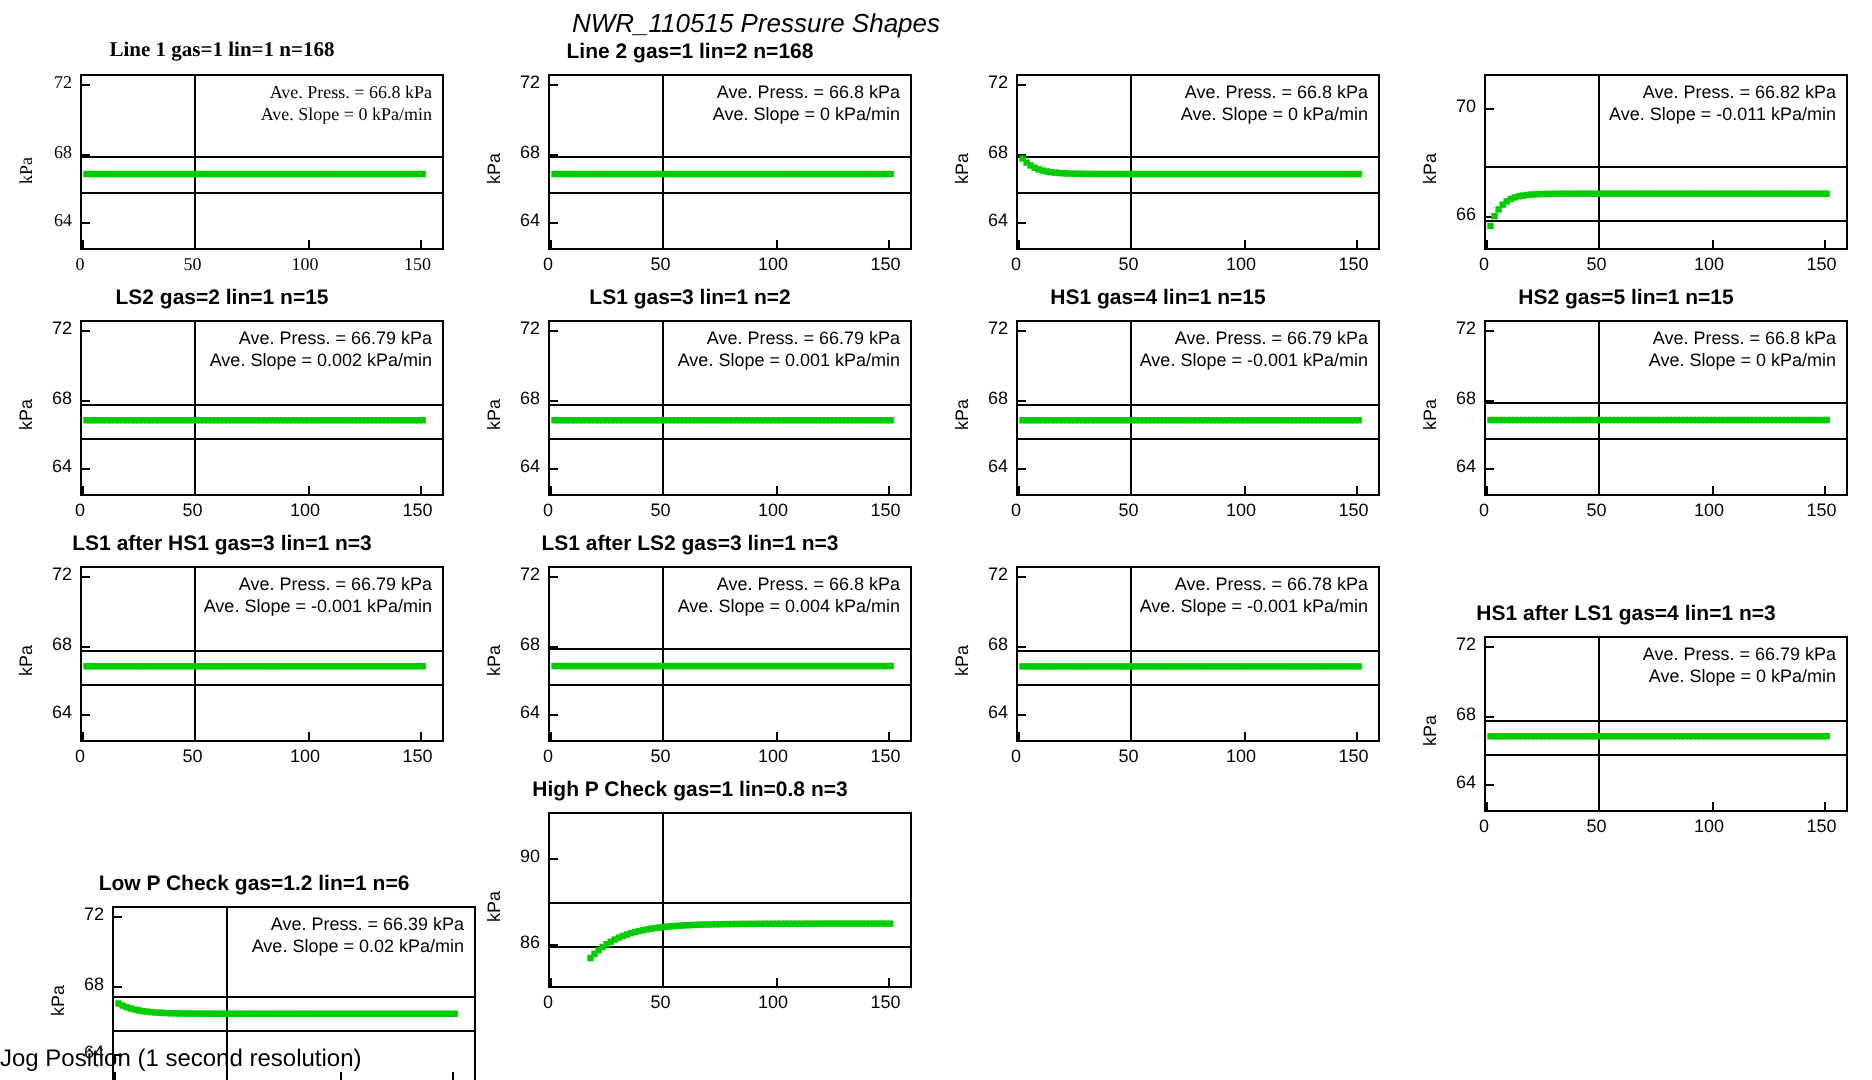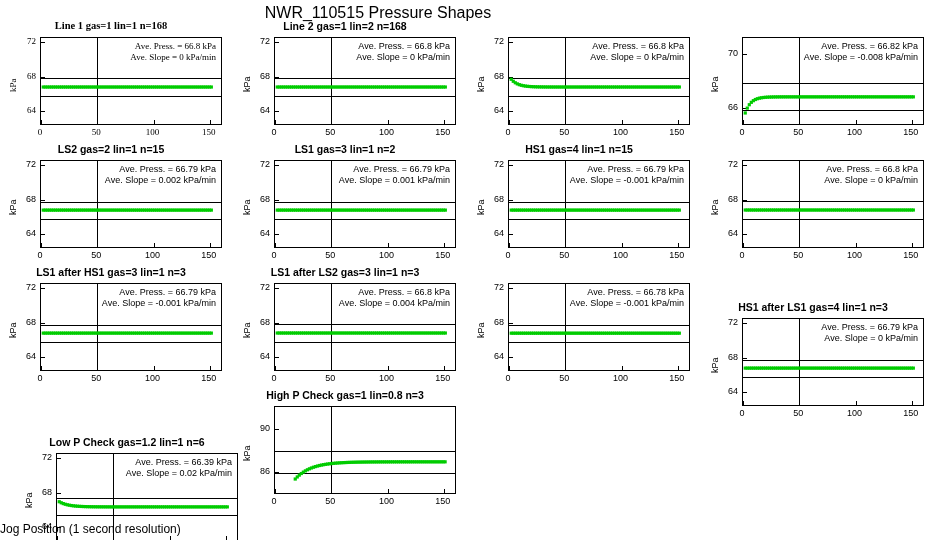--- a/index.html
+++ b/index.html
@@ -6,21 +6,21 @@
   body{
     width:936px;height:540px;
     background:#ffffff;
     font-family:"Liberation Sans", sans-serif;
     color:#000;
     position:relative;
     overflow:hidden;
   }
   #title{
     position:absolute;top:4px;left:0;width:756px;
-    text-align:center;font-size:16px;
+    text-align:center;font-size:13px;font-style:italic;
   }
   #xlabel{
     position:absolute;bottom:4px;left:0;width:936px;
     font-size:12px;
   }
   .grid{
     position:absolute;top:20px;left:0;width:936px;height:500px;
   }
   .panel{
     position:absolute;
@@ -514,21 +514,21 @@
           <rect x="158.60" y="57.26" width="3.2" height="3.2" fill="#00cc00"></rect>
           <rect x="160.62" y="57.26" width="3.2" height="3.2" fill="#00cc00"></rect>
           <rect x="162.65" y="57.26" width="3.2" height="3.2" fill="#00cc00"></rect>
           <rect x="164.67" y="57.26" width="3.2" height="3.2" fill="#00cc00"></rect>
           <rect x="166.70" y="57.26" width="3.2" height="3.2" fill="#00cc00"></rect>
           <rect x="168.73" y="57.26" width="3.2" height="3.2" fill="#00cc00"></rect>
         </svg>
       </div>
       <div class="ann" style="left: 60px; top: 21px; width: 156px;">
         <div>Ave. Press. =  66.82 kPa</div>
-        <div>Ave. Slope =  -0.008  kPa/min</div>
+        <div>Ave. Slope =  -0.011  kPa/min</div>
       </div>
       <div class="ytick" style="left: 16px; width: 20px; top: 81.875px;">66</div>
       <div class="ytick" style="left: 16px; width: 20px; top: 28.125px;">70</div>
       <div class="xtick" style="left: 28px; width: 24px; top: 107px;">0</div>
       <div class="xtick" style="left: 84.25px; width: 24px; top: 107px;">50</div>
       <div class="xtick" style="left: 140.5px; width: 24px; top: 107px;">100</div>
       <div class="xtick" style="left: 196.75px; width: 24px; top: 107px;">150</div>
       <div class="ylabel" style="left: 8px; top: 72px;">kPa</div>
     </div>
     <div class="panel" style="left: 0px; top: 123px; width: 234px; height: 123px;">
@@ -864,20 +864,21 @@
       <div class="ytick" style="left: 16px; width: 20px; top: 85.1px;">64</div>
       <div class="ytick" style="left: 16px; width: 20px; top: 50.7px;">68</div>
       <div class="ytick" style="left: 16px; width: 20px; top: 16.3px;">72</div>
       <div class="xtick" style="left: 28px; width: 24px; top: 107px;">0</div>
       <div class="xtick" style="left: 84.25px; width: 24px; top: 107px;">50</div>
       <div class="xtick" style="left: 140.5px; width: 24px; top: 107px;">100</div>
       <div class="xtick" style="left: 196.75px; width: 24px; top: 107px;">150</div>
       <div class="ylabel" style="left: 8px; top: 72px;">kPa</div>
     </div>
     <div class="panel" style="left: 702px; top: 123px; width: 234px; height: 123px;">
+      <div class="panel-title" style="left: 0px; width: 222px;">HS2 gas=5 lin=1 n=15</div>
       <div class="plot" style="left: 40px; top: 17px; width: 182px; height: 88px;">
         <div class="hline" style="top: 40.42px;"></div>
         <div class="hline" style="top: 57.62px;"></div>
         <div class="vline" style="left: 56px;"></div>
         <div class="tickmark-x" style="left: 0px;"></div>
         <div class="tickmark-x" style="left: 56px;"></div>
         <div class="tickmark-x" style="left: 113px;"></div>
         <div class="tickmark-x" style="left: 169px;"></div>
         <div class="tickmark-y" style="top: 73px;"></div>
         <div class="tickmark-y" style="top: 39px;"></div>

